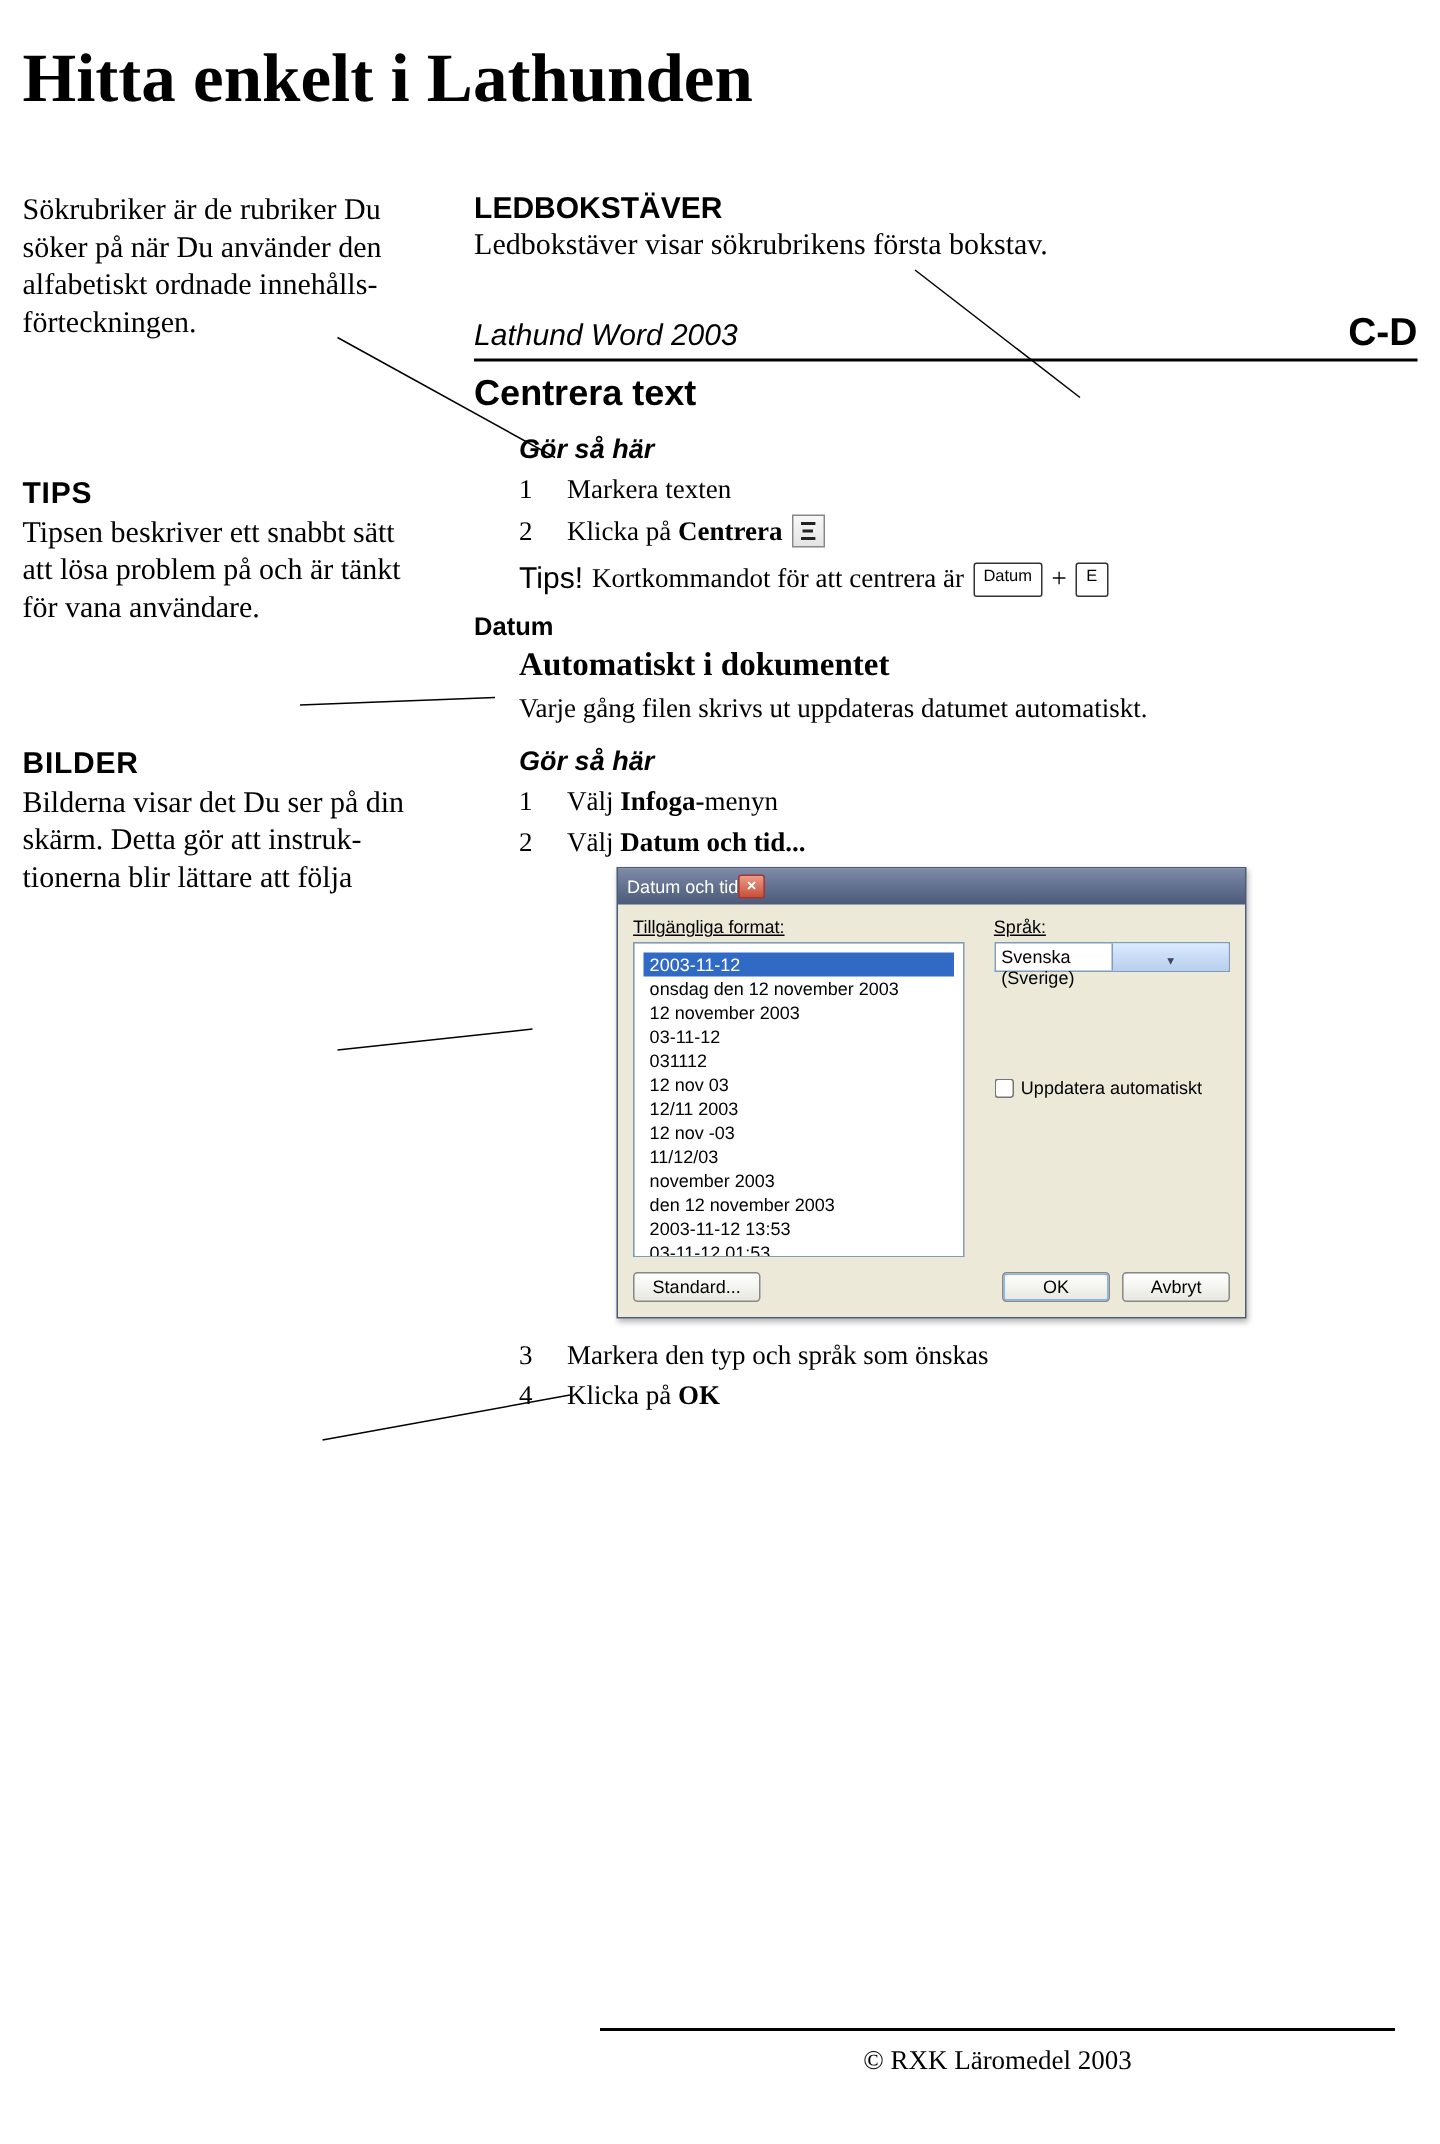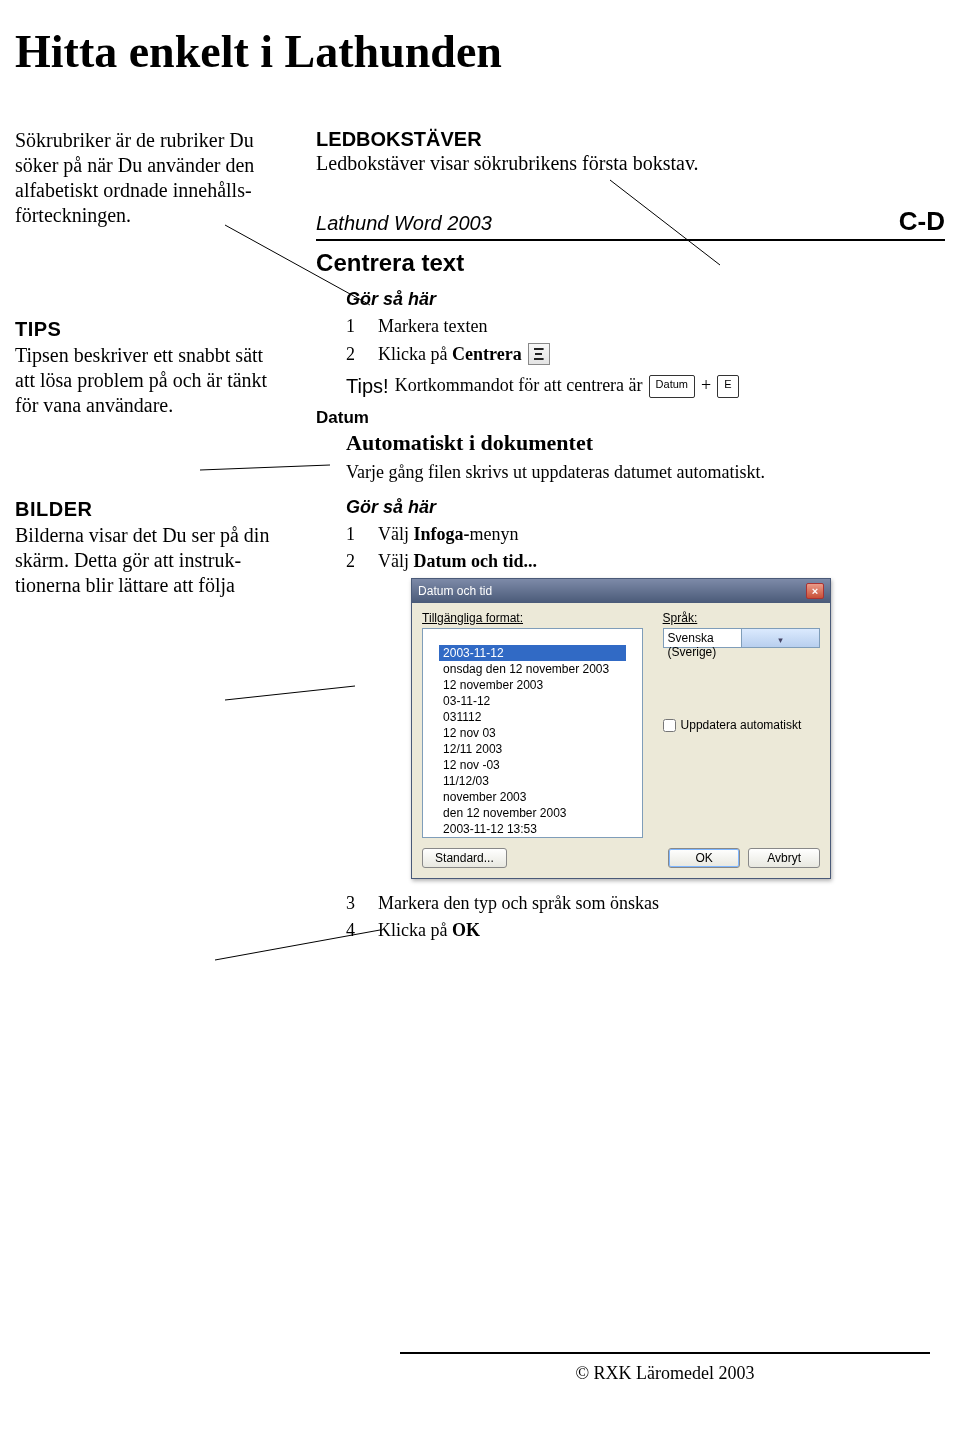--- a/index.html
+++ b/index.html
@@ -132,21 +132,21 @@
     font-size: 12px;
     margin-left: 65px;
     margin-top: 4px;
     box-shadow: 1px 2px 4px rgba(0,0,0,0.3);
   }
   .dlg-title {
     background: linear-gradient(#7d8aa8,#4a5a78);
     color: #fff;
     padding: 4px 6px;
     display: flex;
-    justify-content: space-between;
+    justify-content: flex-start;
     align-items: center;
   }
   .dlg-close {
     width: 18px; height: 16px;
     background: linear-gradient(#ec9b88,#c85038);
     border: 1px solid #a33;
     border-radius: 2px;
     color: #fff;
     font-weight: bold;
     font-size: 11px;
@@ -156,21 +156,21 @@
   .dlg-body { padding: 8px 10px 10px; }
   .dlg-row { display: flex; gap: 20px; }
   .dlg-left { flex: 1.4; }
   .dlg-right { flex: 1; }
   .dlg-label { text-decoration: underline; margin-bottom: 3px; display: inline-block; }
   .listbox {
     background: #fff;
     border: 1px solid #7f9db9;
     height: 210px;
     overflow-y: auto;
-    padding: 16px;
+    padding: 6px;
   }
   .listbox .item { padding: 1px 4px; white-space: nowrap; }
   .listbox .item.selected { background: #316ac5; color: #fff; }
   .combo {
     display: flex;
     border: 1px solid #7f9db9;
     background: #fff;
     height: 20px;
   }
   .combo span { flex: 1; padding: 2px 4px; }

